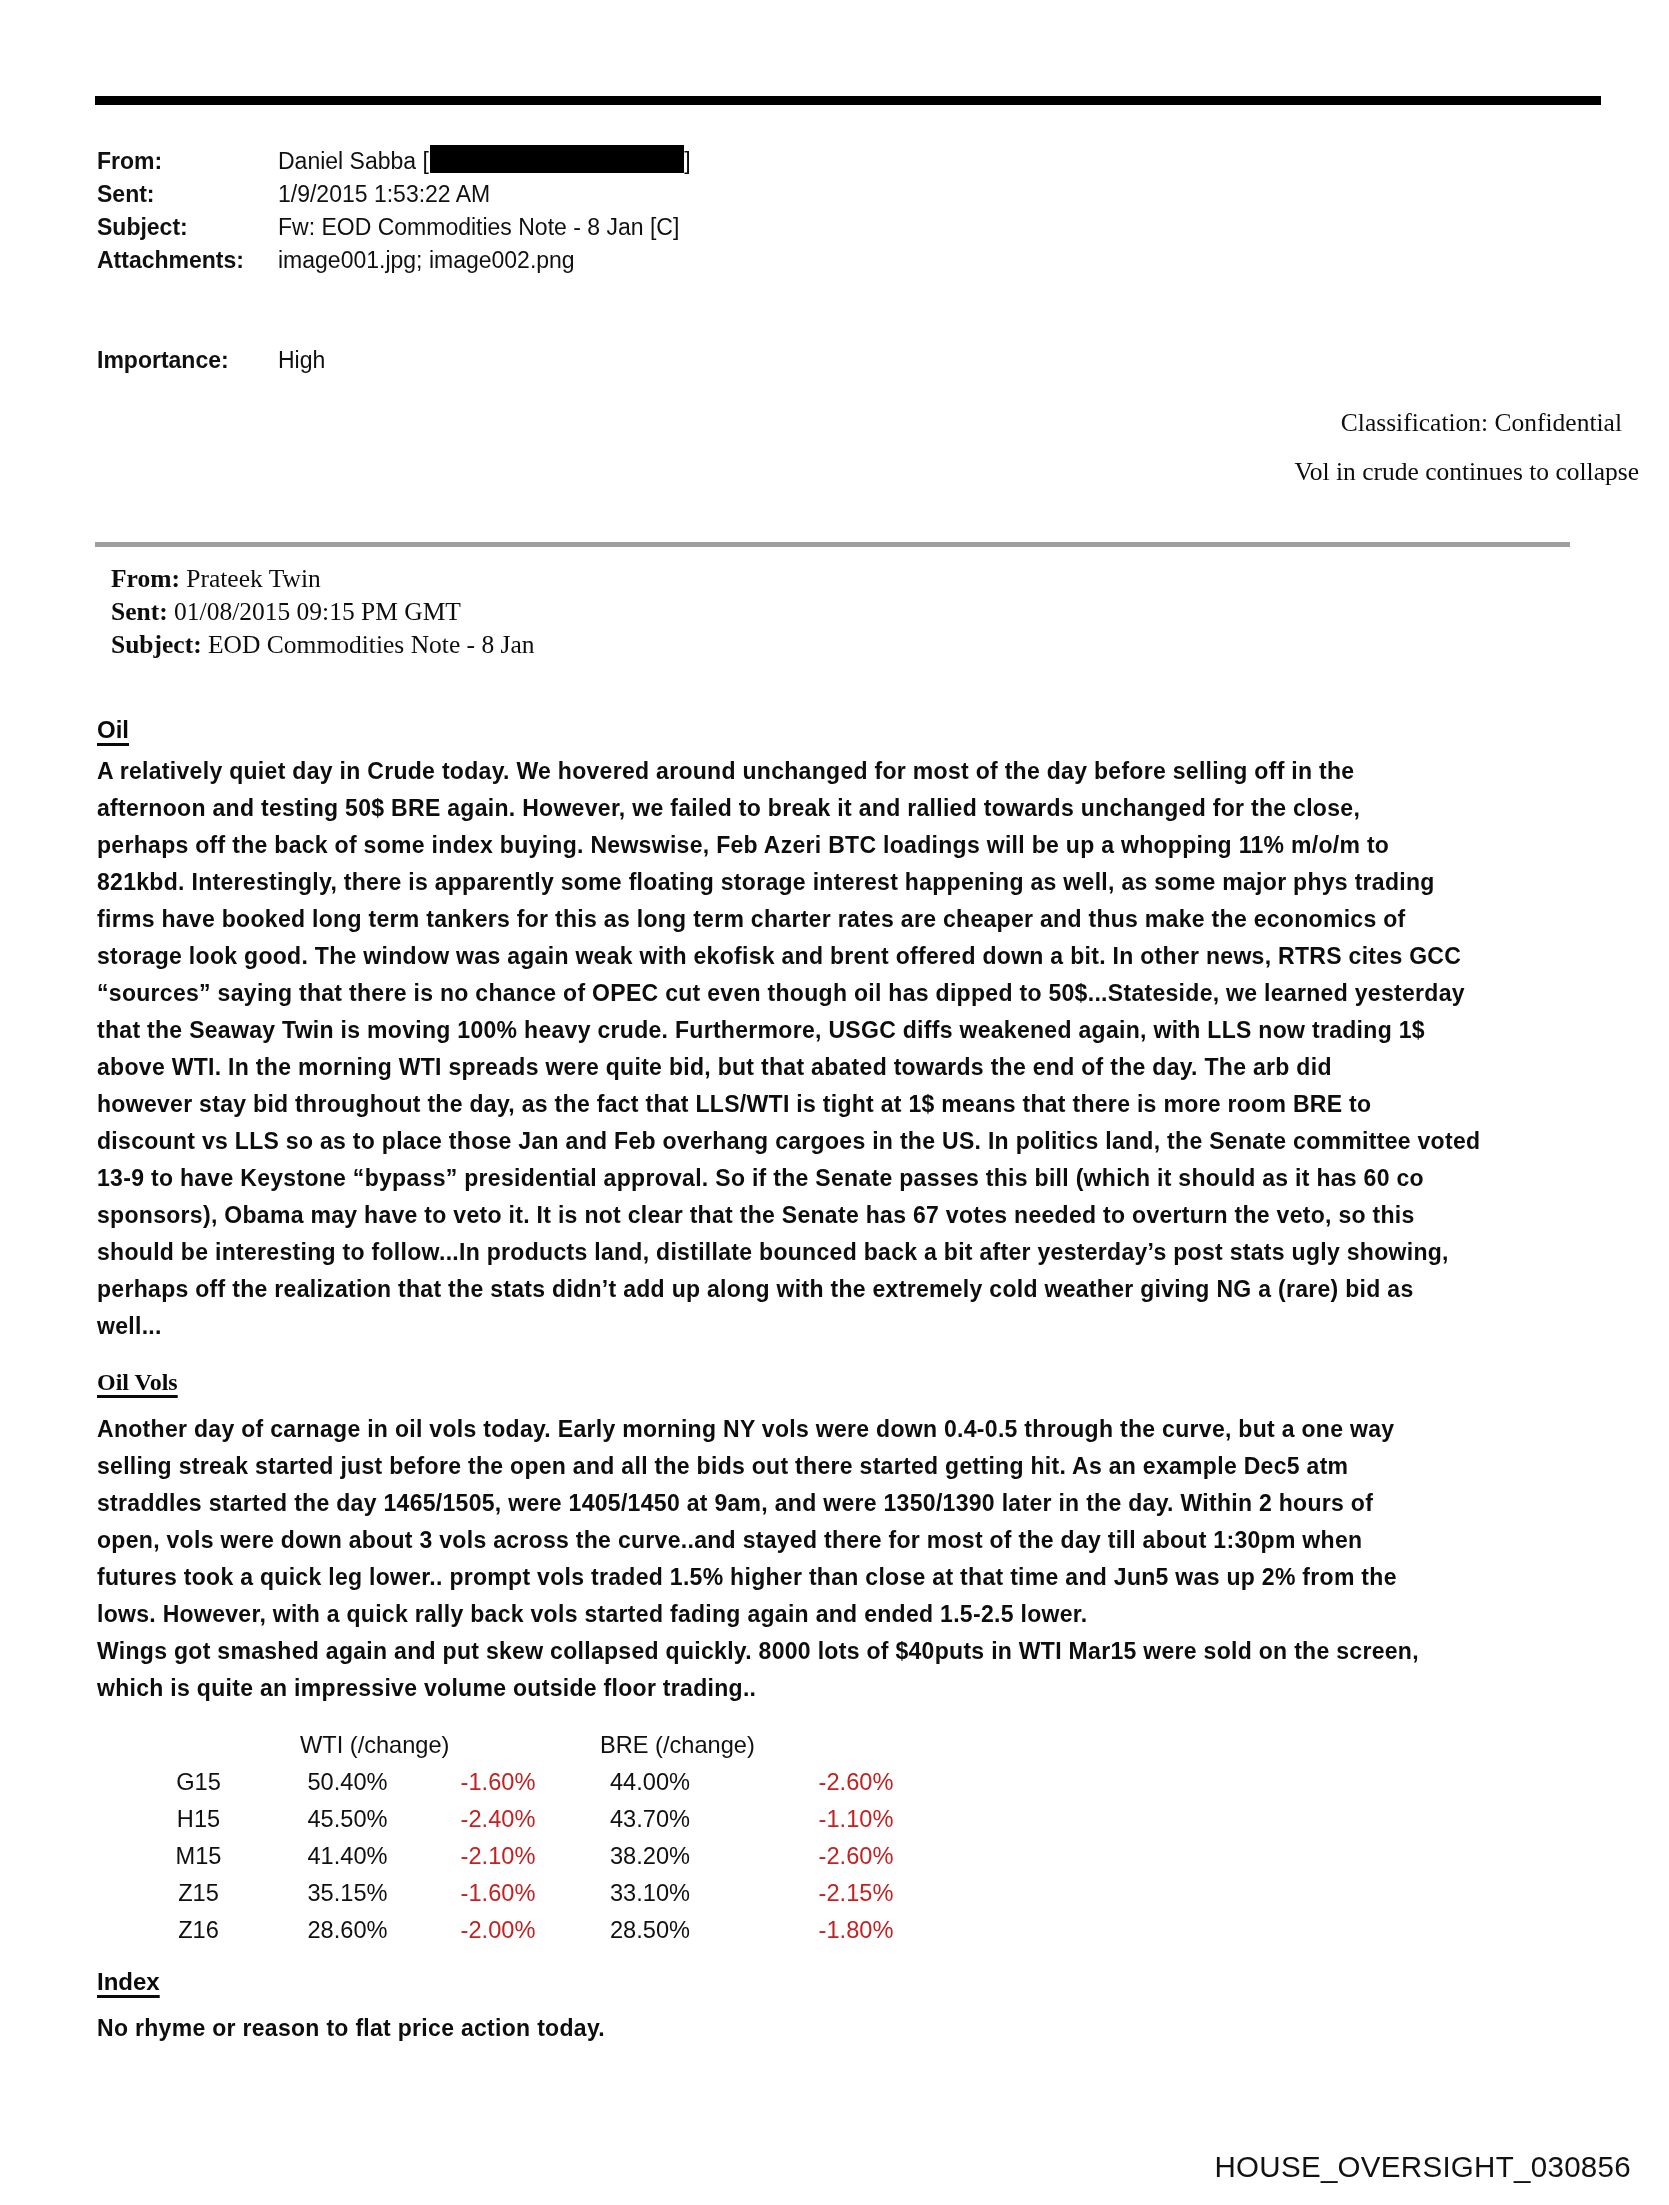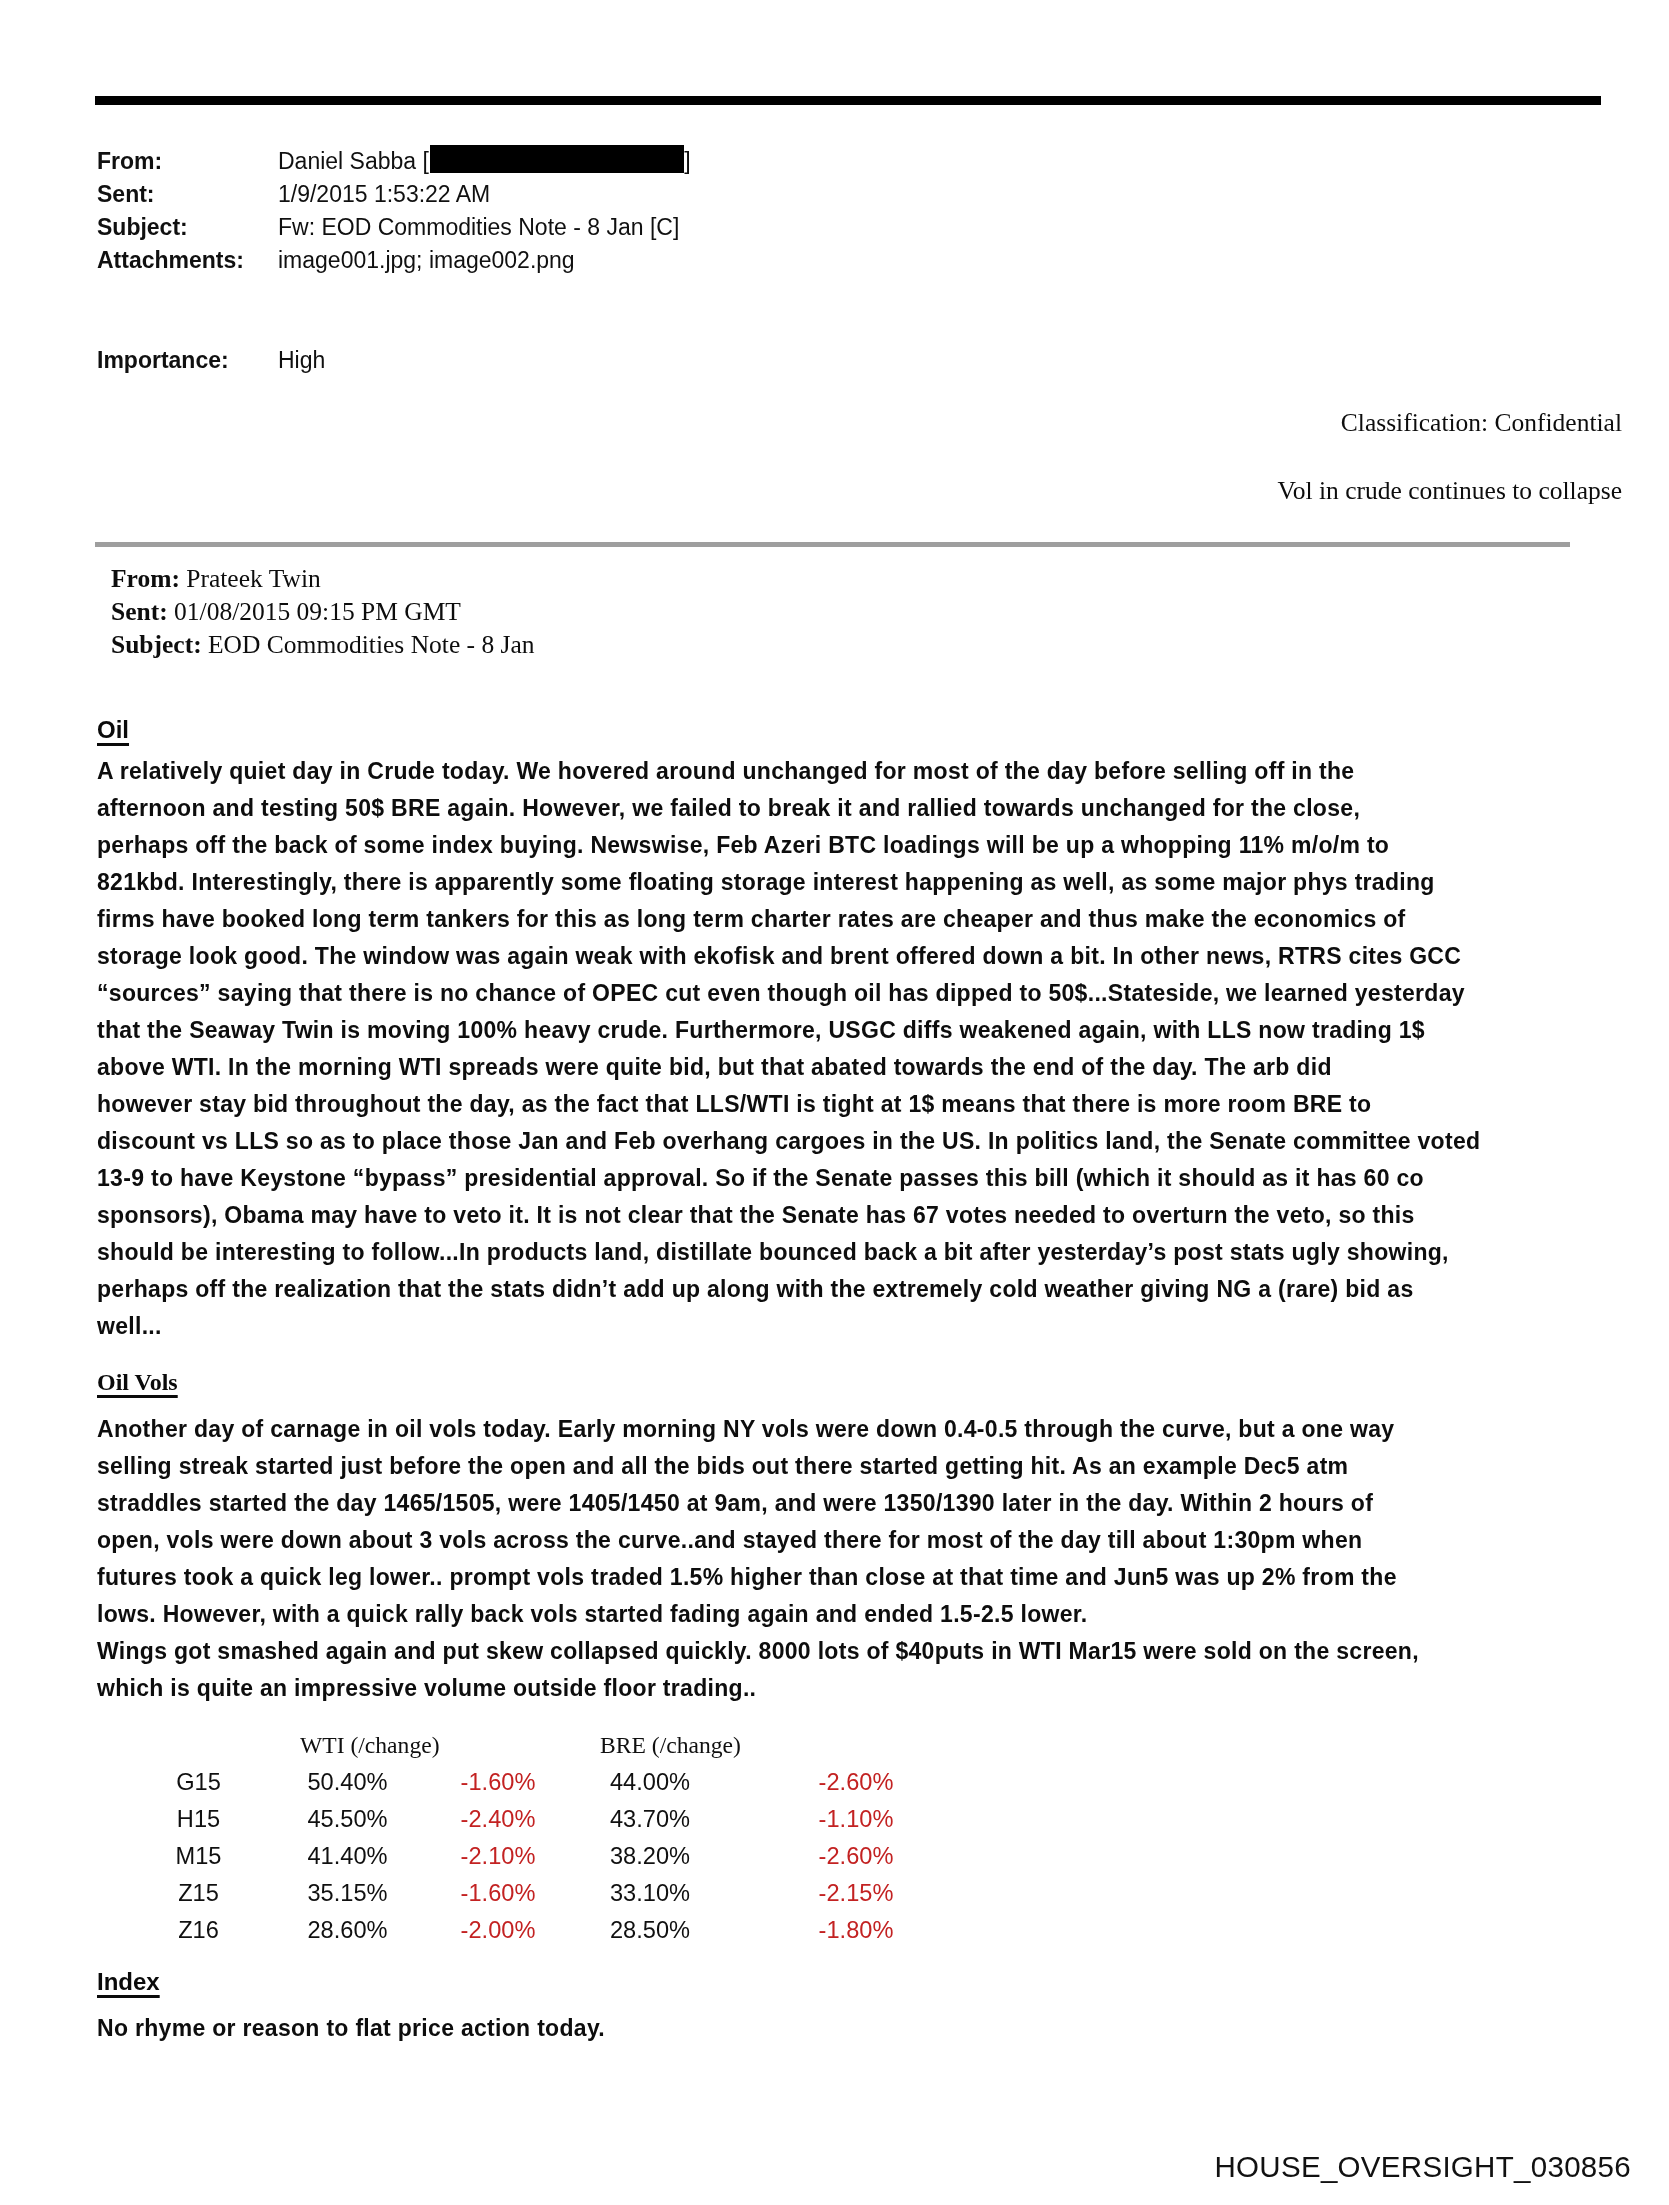--- a/index.html
+++ b/index.html
@@ -26,21 +26,21 @@
   }
 
   .importance-row { left: 97px; top: 344px; width: 1525px; }
 
   .serif-line {
     left: 97px; width: 1525px;
     font-family: "Liberation Serif", serif;
     font-size: 25.5px; line-height: 32px; color: #0d0d0d; text-align: right;
   }
   .classification { top: 407px; }
-  .vol-note { top: 475px; }
+  .vol-note { top: 456px; margin-left: 17px; }
 
   .divider { left: 95px; top: 542px; width: 1475px; height: 5.2px; background: #9e9e9e; }
 
   .inner-header {
     left: 111px; top: 562px; width: 1506px;
     font-family: "Liberation Serif", serif;
     font-size: 25.5px; line-height: 33px; color: #0d0d0d;
   }
   .inner-header b { font-weight: bold; }
 
@@ -61,21 +61,21 @@
     font-size: 23px; line-height: 37px; letter-spacing: 0.3px;
     white-space: pre-line; color: #0d0d0d; font-weight: bold;
   }
   .oil-body     { top: 753px; }
   .oilvols-body { top: 1411px; }
   .index-body   { top: 2010px; }
 
   
   .vol-table { left: 97px; top: 1727px; width: 916px; font-size: 23.6px; }
   .trow { display: grid; grid-template-columns: 203px 95px 206px 98px 1fr; line-height: 37px; text-align: center; }
-  .thead-row { display: grid; grid-template-columns: 203px 300px 1fr; line-height: 37px; font-family: Liberation Serif, serif; }
+  .thead-row { display: grid; grid-template-columns: 203px 300px 1fr; line-height: 37px; }
   .chg { color: #c32222; }
 
   .doc-footer {
     right: 38px; top: 2150px;
     font-size: 29.5px; letter-spacing: 0.3px; color: #111;
     font-family: "Liberation Sans", sans-serif;
   }
 </style>
 </head>
 <body>

